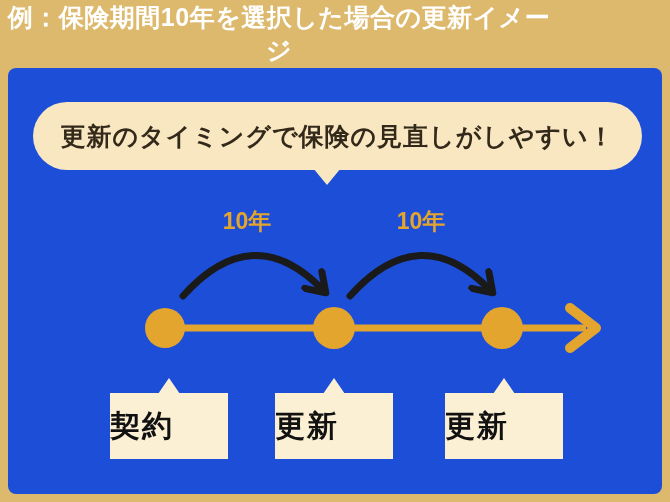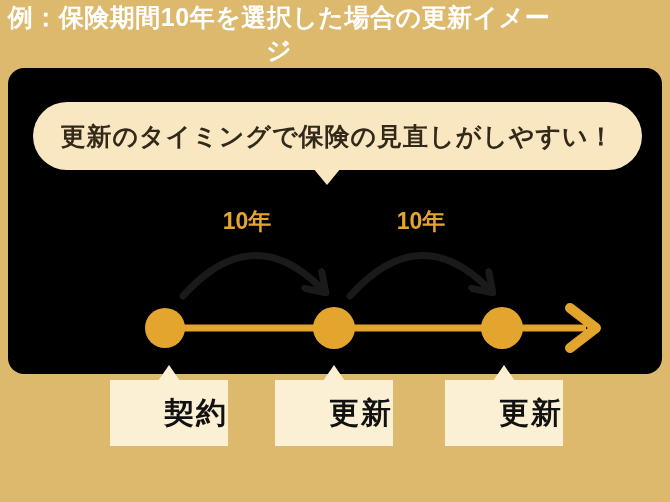--- a/index.html
+++ b/index.html
@@ -23,23 +23,23 @@
     color: #ffffff;
     font-size: 25px;
     font-weight: bold;
     letter-spacing: 0.5px;
     text-align: center;
   }
   
   .card {
     position: absolute;
     left: 8px; top: 68px;
-    width: 654px; height: 306px;
-    background: #000000;
-    border-radius: 16px;
+    width: 654px; height: 426px;
+    background: #1d4ed8;
+    border-radius: 8px;
   }
   
   .bubble {
     position: absolute;
     left: 25px; top: 34px;
     width: 609px; height: 68px;
     background: #f8e7c1;
     border-radius: 34px;
     display: flex; align-items: center; justify-content: center;
   }
@@ -71,24 +71,24 @@
   .il-1 { left: 179px; }
   .il-2 { left: 353px; }
   
   .timeline-svg {
     position: absolute; left: 0; top: 0;
     width: 654px; height: 426px;
   }
   
   .milestone {
     position: absolute;
-    top: 312px;
+    top: 325px;
     width: 118px; height: 66px;
     background: #fcf0d4;
-    display: flex; align-items: center; justify-content: flex-end;
+    display: flex; align-items: center; justify-content: flex-start;
   }
   .m-1 { left: 102px; }
   .m-2 { left: 267px; }
   .m-3 { left: 437px; }
   .milestone-label {
     color: #111111;
     font-size: 30px;
     font-weight: bold;
     letter-spacing: 2px;
   }

